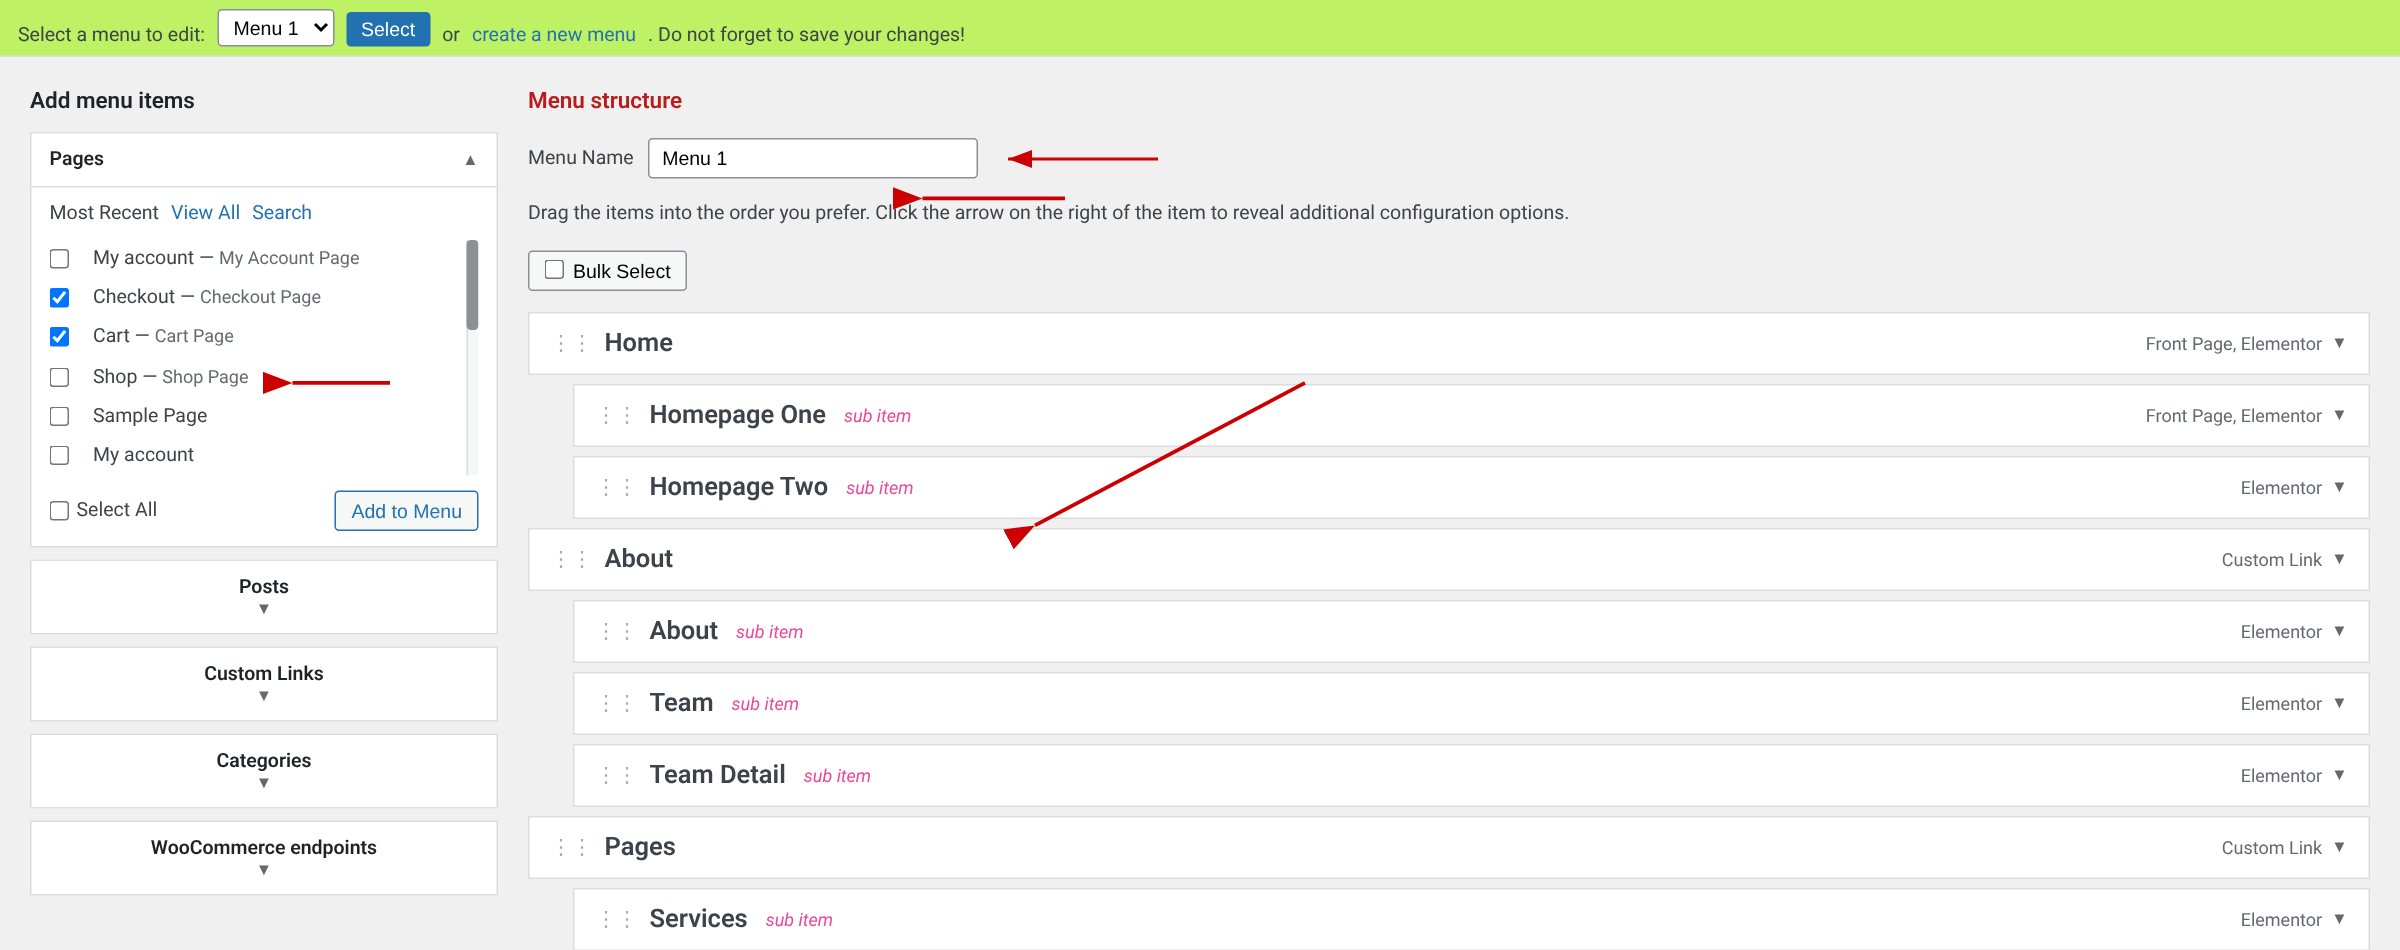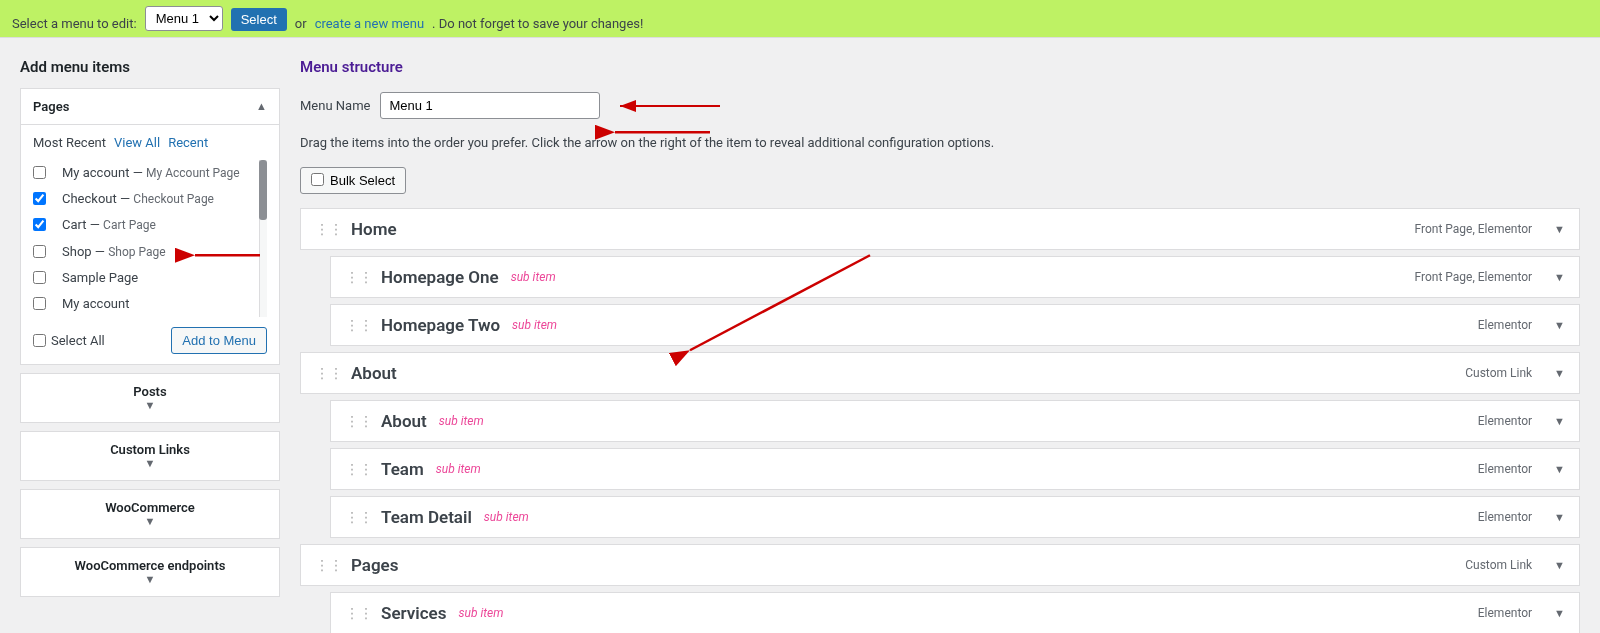--- a/index.html
+++ b/index.html
@@ -35,21 +35,21 @@
 
     .main-content {
       display: flex;
       padding: 20px;
       gap: 20px;
       align-items: flex-start;
     }
 
     
     .left-panel {
-      width: 260px;
+      width: 312px;
       flex-shrink: 0;
     }
     .left-panel h2 {
       font-size: 15px;
       font-weight: 600;
       margin-bottom: 12px;
       color: #1d2327;
     }
 
     .accordion-section {
@@ -154,21 +154,21 @@
     .chevron { font-size: 11px; color: #646970; }
 
     
     .right-panel {
       flex: 1;
     }
     .right-panel h2 {
       font-size: 15px;
       font-weight: 600;
       margin-bottom: 16px;
-      color: #4c1d95;
+      color: #b91c1c;
     }
 
     .menu-name-row {
       display: flex;
       align-items: center;
       gap: 10px;
       margin-bottom: 14px;
     }
     .menu-name-row label { font-size: 13px; color: #3c434a; }
     .menu-name-input {
@@ -218,22 +218,22 @@
     }
     .menu-item .item-left {
       display: flex;
       align-items: center;
       gap: 8px;
     }
     .menu-item .item-title { font-weight: 600; font-size: 17px; }
     .menu-item .item-sub { color: #ec4899; font-size: 12px; font-style: italic; margin-left: 4px; }
     .menu-item .item-right {
       display: flex;
-      align-items: flex-end;
-      gap: 22px;
+      align-items: flex-start;
+      gap: 6px;
       color: #646970;
       font-size: 12px;
     }
     .drag-handle { color: #aaa; font-size: 14px; cursor: grab; }
     .chevron-down { font-size: 11px; color: #646970; cursor: pointer; }
 
     .page-wrapper {
       position: relative;
       min-height: 633px;
     }
@@ -272,21 +272,21 @@
 
       <div class="accordion-section">
         <div class="accordion-header">
           <span>Pages</span>
           <span class="chevron">▲</span>
         </div>
         <div class="accordion-body">
           <div class="tabs-row">
             <span class="tab-active">Most Recent</span>
             <a href="#" class="tab-link">View All</a>
-            <a href="#" class="tab-link">Recent</a>
+            <a href="#" class="tab-link">Search</a>
           </div>
           <div class="scrollbar-container">
             <ul class="page-list">
               <li>
                 <input type="checkbox" id="my-account" style="">
                 <label for="my-account">My account — <span class="page-sub">My Account Page</span></label>
               </li>
               <li>
                 <input type="checkbox" id="checkout" checked="" style="">
                 <label for="checkout">Checkout — <span class="page-sub">Checkout Page</span></label>
@@ -331,21 +331,21 @@
 
       <div class="accordion-simple">
         <div class="accordion-header">
           <span>Custom Links</span>
           <span class="chevron">▼</span>
         </div>
       </div>
 
       <div class="accordion-simple">
         <div class="accordion-header">
-          <span>WooCommerce</span>
+          <span>Categories</span>
           <span class="chevron">▼</span>
         </div>
       </div>
 
       <div class="accordion-simple">
         <div class="accordion-header">
           <span>WooCommerce endpoints</span>
           <span class="chevron">▼</span>
         </div>
       </div>

